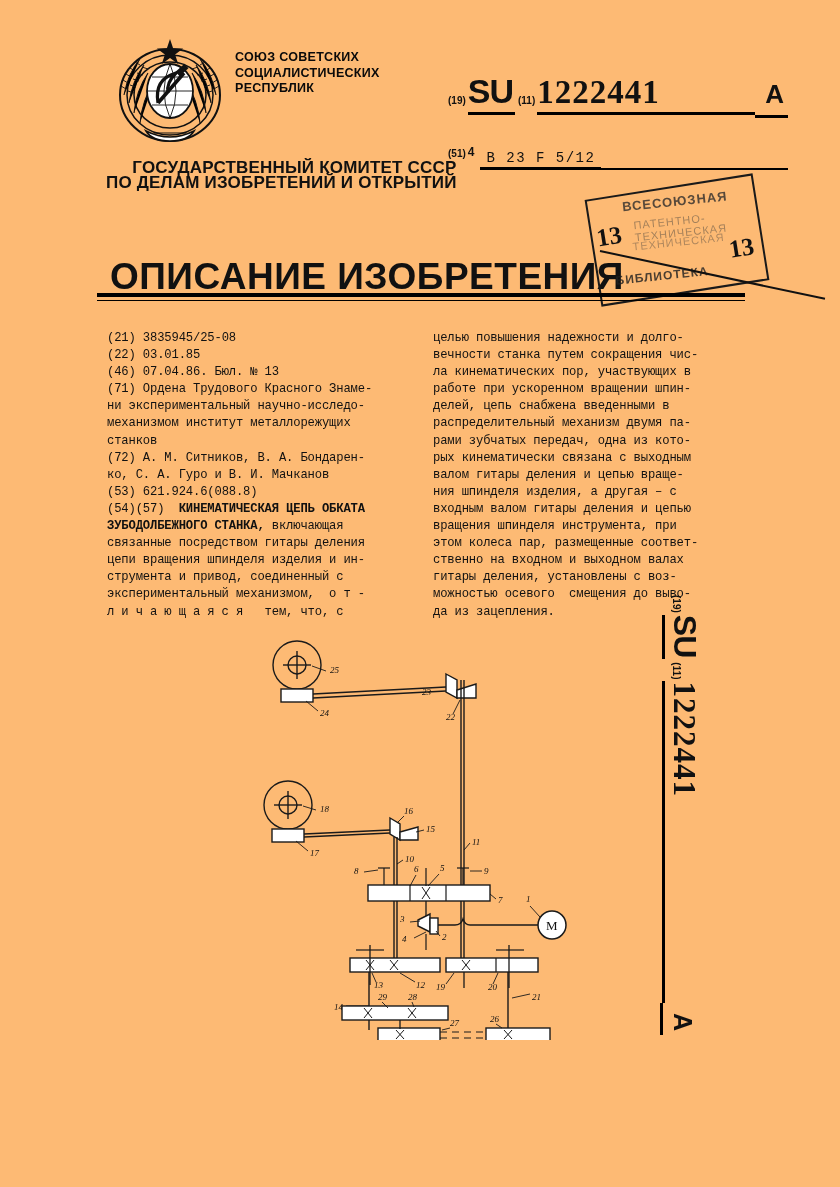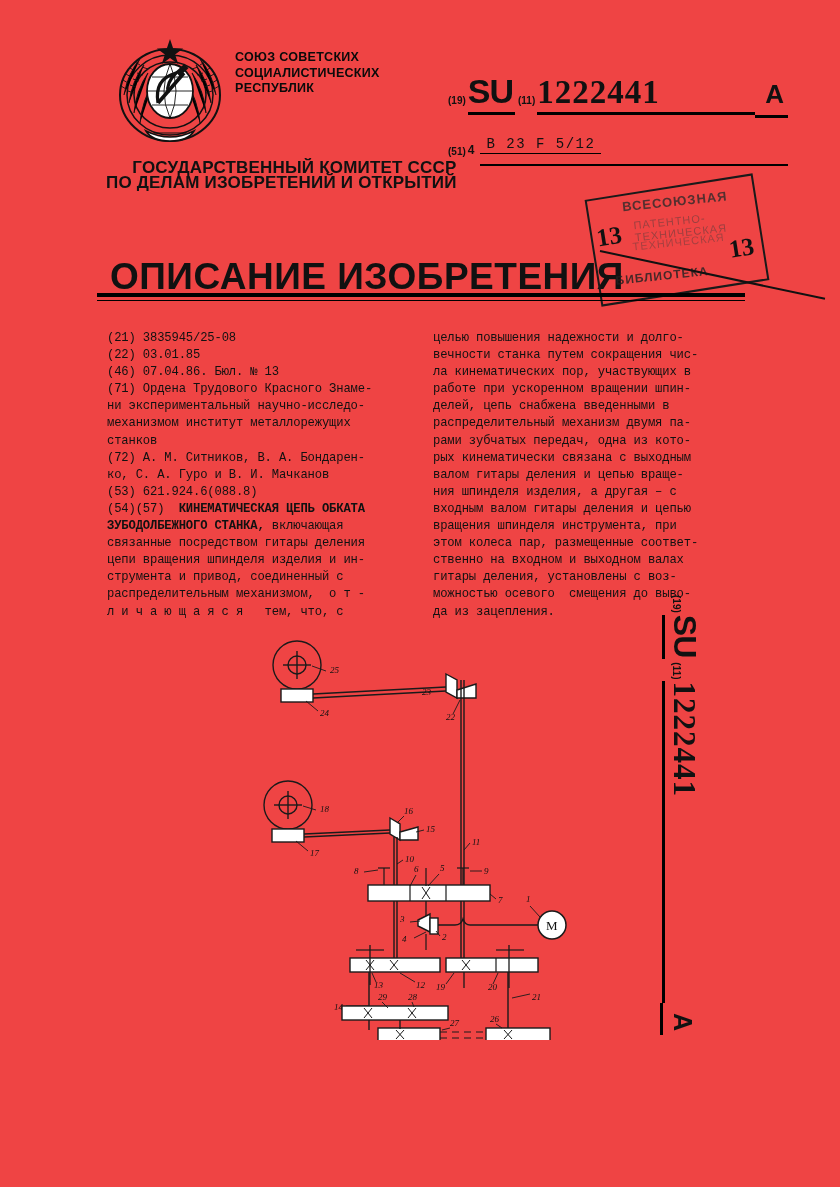--- a/index.html
+++ b/index.html
@@ -8,21 +8,21 @@
     background: #ffffff;
   }
   body {
     font-family: "Liberation Serif", serif;
     color: #111;
   }
   #page {
     position: relative;
     width: 840px;
     height: 1187px;
-    background: #ef4444;
+    background: #fdba74;
     overflow: hidden;
   }
 
   
   #header {
     position: absolute;
     left: 0; top: 0;
     width: 840px; height: 300px;
   }
   #emblem {
@@ -84,22 +84,23 @@
     padding: 0 4px 5px 10px;
   }
   .code-row2 {
     display: flex;
     align-items: center;
     margin-top: 16px;
   }
   .ipc-wrap {
     flex: 1;
     border-bottom: 2.5px solid #000;
-    padding-bottom: 12px;
+    padding-bottom: 2px;
     margin-left: 6px;
+    margin-top: 14px;
   }
   .ipc-text {
     font-family: "Liberation Mono", monospace;
     font-size: 14px;
     letter-spacing: 1.5px;
     border-bottom: 1px solid #000;
     padding: 0 6px 1px 6px;
   }
   .ipc-ed {
     font-family: "Liberation Sans", sans-serif;
@@ -381,21 +382,21 @@
 <span class="biblio-line">механизмом институт металлорежущих</span>
 <span class="biblio-line">станков</span>
 <span class="biblio-line"><span>(72)</span> <span>А. М. Ситников, В. А. Бондарен-</span>
 </span><span class="biblio-line">ко, С. А. Гуро и В. И. Мачканов</span>
 <span class="biblio-line"><span>(53)</span> <span>621.924.6(088.8)</span>
 </span><span class="biblio-line"><span>(54)(57)</span>  <span class="claim-title">КИНЕМАТИЧЕСКАЯ ЦЕПЬ ОБКАТА</span>
 </span><span class="biblio-line"><span class="claim-title">ЗУБОДОЛБЕЖНОГО СТАНКА,</span><span> включающая</span>
 </span><span class="biblio-line">связанные посредством гитары деления</span>
 <span class="biblio-line">цепи вращения шпинделя изделия и ин-</span>
 <span class="biblio-line">струмента и привод, соединенный с</span>
-<span class="biblio-line">распределительным механизмом,  о т -</span>
+<span class="biblio-line">экспериментальный механизмом,  о т -</span>
 <span class="biblio-line">л и ч а ю щ а я с я   тем, что, с</span></div>
 
   <div class="col" id="col-right"><span class="biblio-line">целью повышения надежности и долго-</span>
 <span class="biblio-line">вечности станка путем сокращения чис-</span>
 <span class="biblio-line">ла кинематических пор, участвующих в</span>
 <span class="biblio-line">работе при ускоренном вращении шпин-</span>
 <span class="biblio-line">делей, цепь снабжена введенными в</span>
 <span class="biblio-line">распределительный механизм двумя па-</span>
 <span class="biblio-line">рами зубчатых передач, одна из кото-</span>
 <span class="biblio-line">рых кинематически связана с выходным</span>

